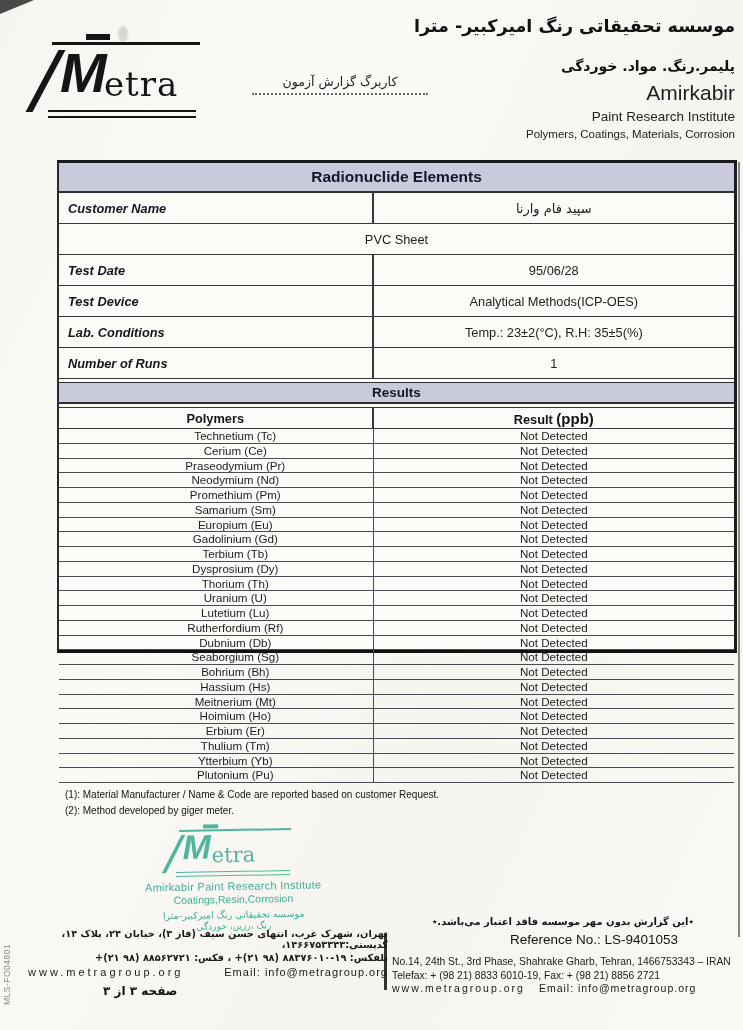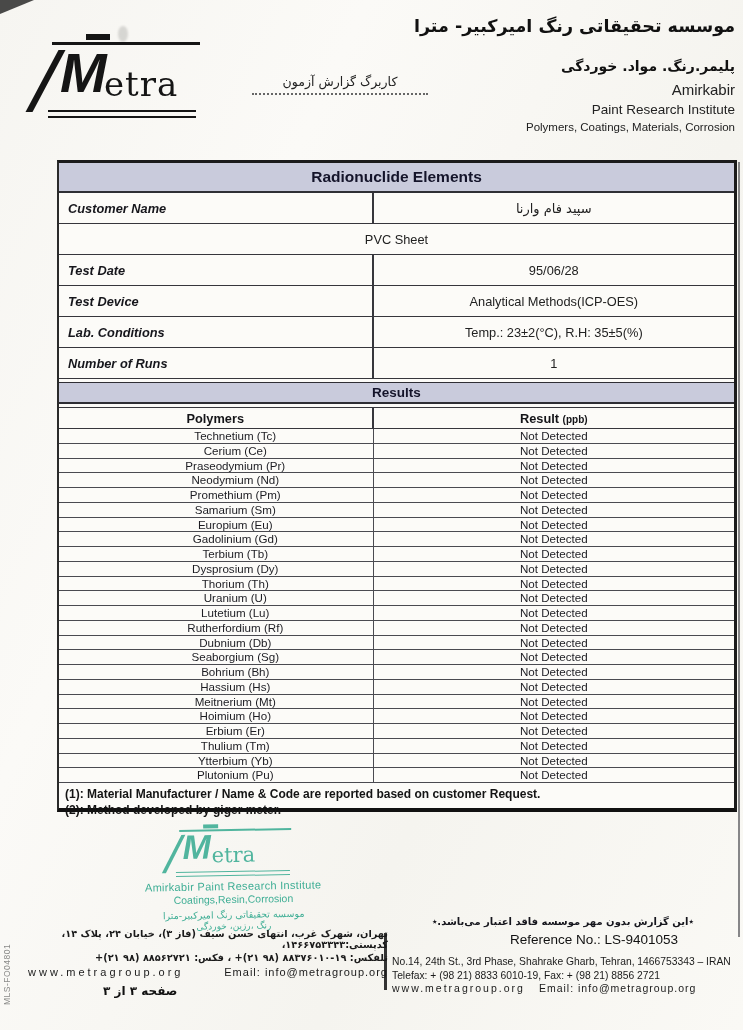--- a/index.html
+++ b/index.html
@@ -38,26 +38,26 @@
   #logo-main .etext { left:66px; top:38px; font-size:34px; }
   #logo-main .bot1 { left:10px; right:4px; bottom:6px; }
   #logo-main .bot2 { left:10px; right:4px; bottom:0; }
 
   .form-label-fa { position:absolute; left:252px; top:74px; width:176px; text-align:center;
     font-size:12.5px; color:#222; border-bottom:2px dotted #666; padding-bottom:4px; }
 
   .org-block { position:absolute; right:8px; top:16px; width:420px; text-align:right; }
   .org-title-fa { font-size:17.5px; font-weight:bold; color:#111; }
   .org-sub-fa { font-size:14px; font-weight:bold; margin-top:22px; color:#111; }
-  .org-en-1 { font-size:15px; margin-top:7px; color:#222; }
+  .org-en-1 { font-size:21px; margin-top:7px; color:#222; }
   .org-en-2 { font-size:13.5px; margin-top:4px; color:#222; }
   .org-en-3 { font-size:11.5px; margin-top:4px; color:#222; }
 
   
-  .report-box { position:absolute; left:57px; top:160px; width:680px; height:652px;
+  .report-box { position:absolute; left:57px; top:160px; width:680px; height:493px;
     border-top:3px solid #1b1b1b; border-left:2px solid #2a2a2a;
     border-right:3px solid #1b1b1b; border-bottom:4px solid #111;
     background:#fcfbf8; display:flex; flex-direction:column; }
 
   .banner { background:#c9cbdc; border-bottom:2px solid #2f2f35; text-align:center;
     font-weight:bold; color:#14142a; }
   .title-banner { height:30px; line-height:28px; font-size:15.5px; }
   .results-banner { height:22px; line-height:20px; font-size:13.5px; margin-top:3px;
     border-top:1.5px solid #2f2f35; }
 
@@ -68,30 +68,30 @@
     padding-left:9px; font-weight:bold; font-style:italic; font-size:12.8px; color:#16161c; }
   .info-label sup { font-size:9px; font-weight:bold; margin-left:1px; }
   .info-value { flex:1; display:flex; align-items:center; justify-content:center;
     font-size:12.8px; color:#222; }
   .info-value.fa { font-size:13px; }
 
   .results-header { display:flex; height:22px; border-top:1.5px solid #36363c; margin-top:3px;
     border-bottom:1.5px solid #36363c; font-weight:bold; font-size:12.8px; color:#141418; }
   .results-header .rh-el { width:46.6%; border-right:2px solid #36363c; text-align:center; line-height:21px; }
   .results-header .rh-res { flex:1; text-align:center; line-height:21px; }
-  .results-header .unit { font-size:10px; font-weight:bold; }
+  .results-header .unit { font-size:15px; font-weight:bold; }
 
   .results-body { display:flex; flex-direction:column; }
   .res-row { display:flex; height:14.75px; border-bottom:1px solid #4a4a50; }
   .res-el { width:46.6%; border-right:1.5px solid #4a4a50; text-align:center;
     font-size:11.6px; line-height:13.5px; color:#1c1c22;padding-left:39px; }
   .res-val { flex:1; text-align:center; font-size:11.6px; line-height:13.5px; color:#1c1c22; }
 
   .footnotes { padding:4px 8px 2px 6px; }
-  .footnote { font-size:12px; font-weight:bold; color:#141414; line-height:15.5px; }
+  .footnote { font-size:10px; font-weight:normal; color:#141414; line-height:15.5px; }
 
   
   .stamp { position:absolute; left:108px; top:820px; width:250px; text-align:center;
     color:#3fae95; transform:rotate(-1deg); }
   #logo-stamp { position:relative; left:62px; top:0; width:122px; height:56px; opacity:.9; }
   #logo-stamp .topline { left:10px; right:0; top:9px; height:2px; background:#3fae95; }
   #logo-stamp .mdash { left:34px; top:4px; width:15px; height:4px; background:#3fae95; }
   #logo-stamp .slash { left:2px; top:14px; width:4px; height:38px; background:#3fae95; }
   #logo-stamp .mtext { left:13px; top:7px; font-size:34px; color:#3fae95; }
   #logo-stamp .etext { left:42px; top:23px; font-size:21px; color:#3fae95; letter-spacing:0; }

